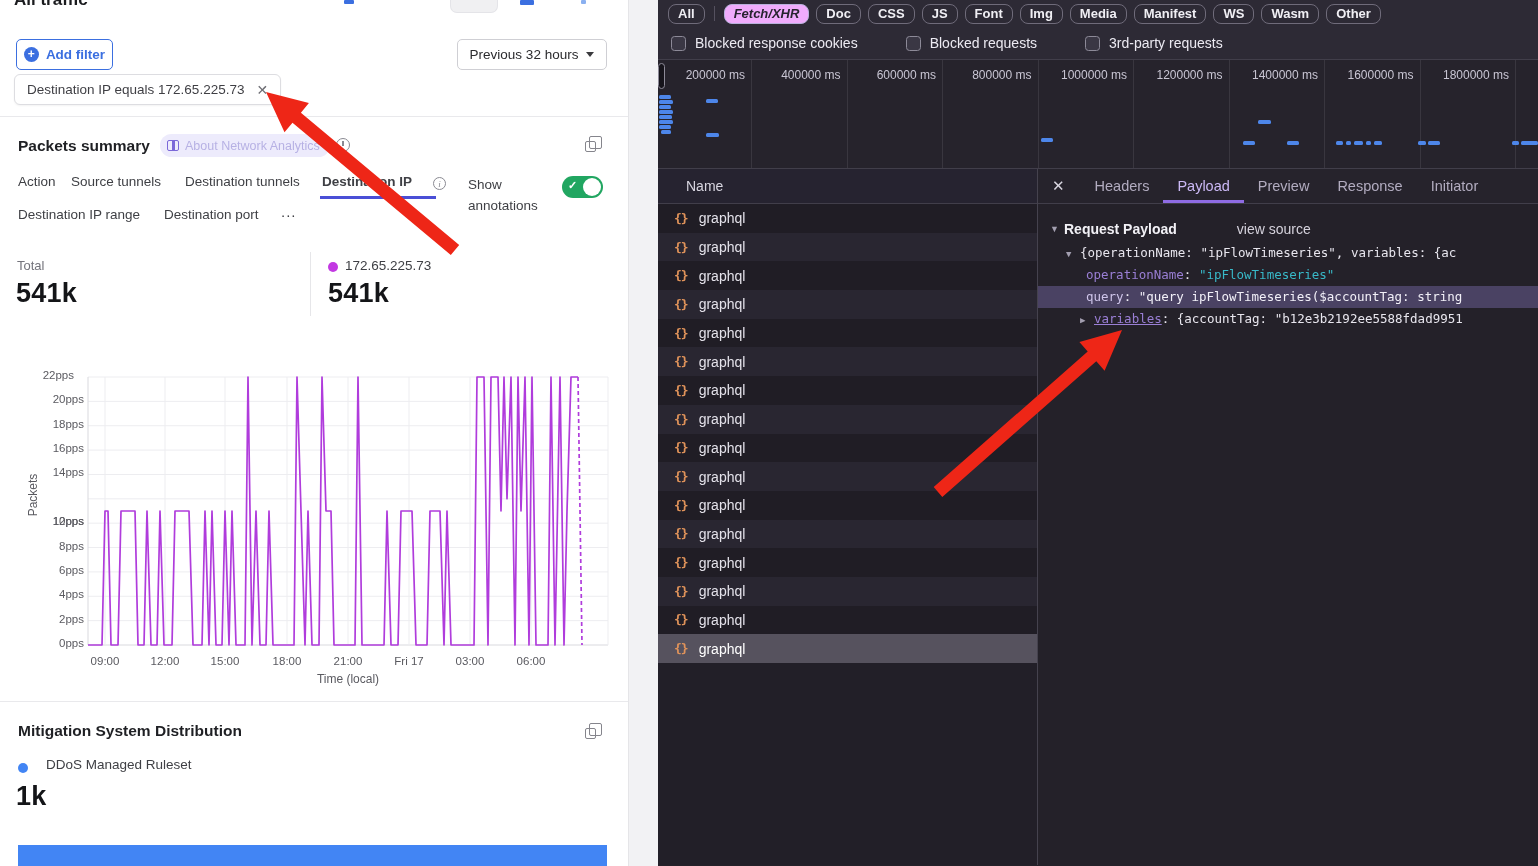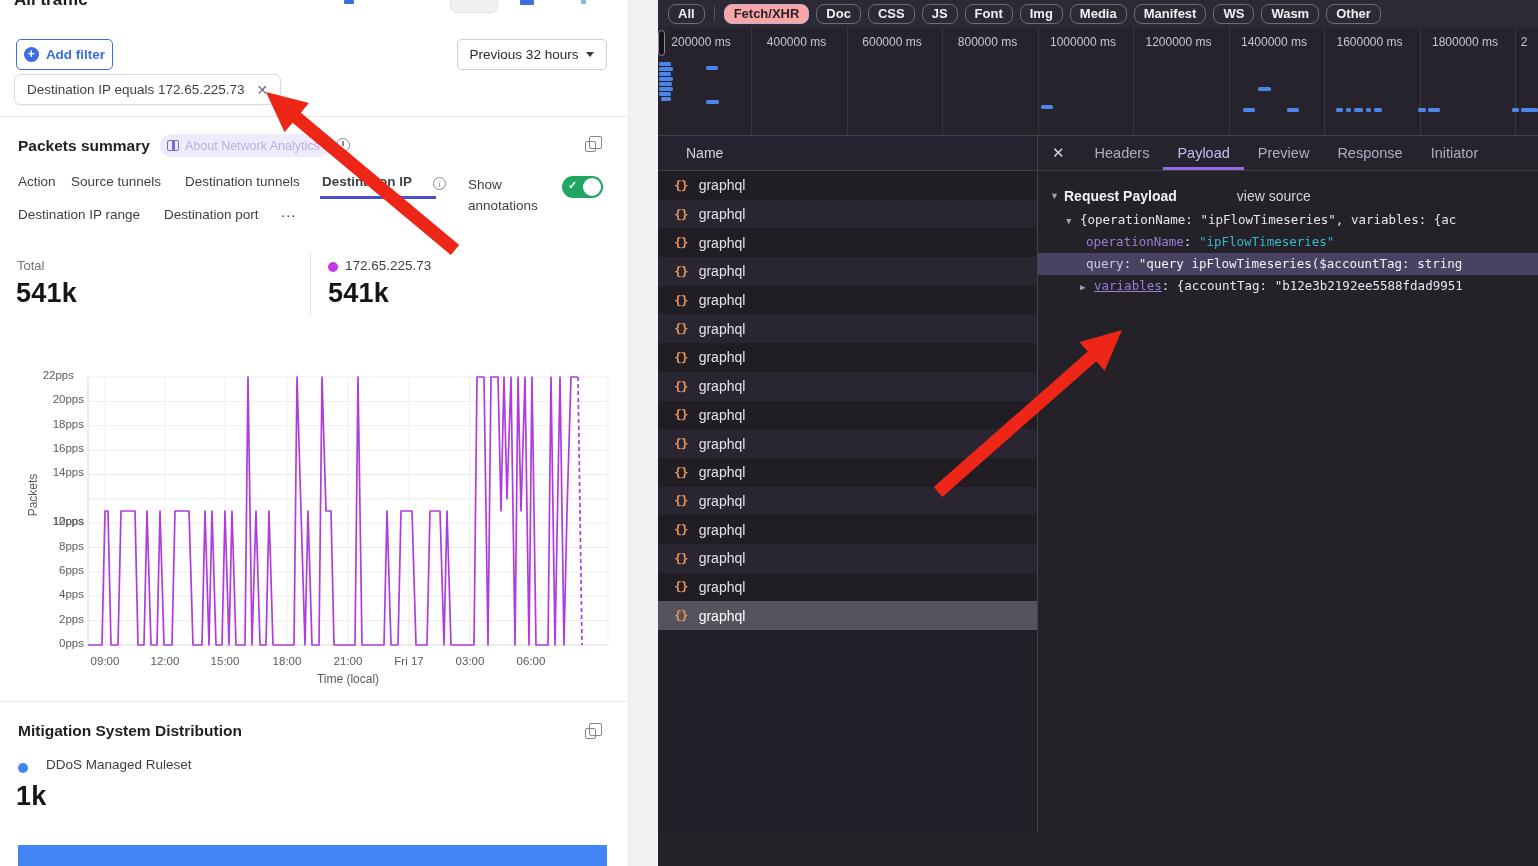--- a/index.html
+++ b/index.html
@@ -65,30 +65,30 @@
     font-size:12px; color:#5a5a60; transform:rotate(-90deg); }
 
   .mit-legend { position:absolute; left:46px; top:757px; font-size:13.5px; color:#3f4045; }
   .blue-bar { position:absolute; left:18px; top:845px; width:589px; height:21px; background:#4285f4; }
 
   
   #devtools { position:absolute; left:658px; top:0; width:880px; height:866px; background:#242129; color:#e8e7ee; }
   #dt-pills { height:27px; background:#2d2a35; display:flex; align-items:center; padding-left:10px; gap:7px; }
   .pill { border:1px solid #6f6b7a; border-radius:8px; padding:1px 9px 2px; font-size:13px; font-weight:600;
     color:#f0eff4; white-space:nowrap; cursor:pointer; }
-  .pill.sel { background:#fca5a5; border-color:#b9b0dc; color:#27242f; }
+  .pill.sel { background:#f0abfc; border-color:#b9b0dc; color:#27242f;font-style:italic; }
   .pill-sep { width:1px; height:15px; background:#55515f; margin:0 2px; }
   #dt-checks { height:33px; background:#2d2a35; border-bottom:1px solid #413e4a; display:flex; align-items:center;
     padding-left:13px; gap:48px; }
   .check-item { display:flex; align-items:center; gap:9px; font-size:14px; color:#eceaf2; cursor:pointer; }
   .checkbox { width:15px; height:15px; background:#3a3744; border:1.5px solid #8d8a98; border-radius:3.5px; }
 
   #dt-timeline { position:relative; height:109px; background:#26232c; border-bottom:1px solid #413e4a; overflow:hidden; }
   .tl-grid { position:absolute; top:0; bottom:0; width:1px; background:#39363f; }
-  .tl-lab { position:absolute; top:8px; width:88px; text-align:center; font-size:12px; color:#c9c6d4; white-space:nowrap; }
+  .tl-lab { position:absolute; top:8px; width:88px; text-align:right; font-size:12px; color:#c9c6d4; white-space:nowrap; }
   .tl-dash { position:absolute; height:3.5px; border-radius:1.5px; background:#4d86ea; }
   .tl-scroll { position:absolute; left:0; top:3px; width:7px; height:26px; border-radius:4px; background:#16141b;
     border:1px solid #8d8a98; }
 
   #dt-body { display:flex; height:696px; }
   #name-col { width:380px; background:#221f28; border-right:1px solid #45424e; }
   .col-header { height:35px; line-height:35px; padding-left:28px; font-size:14px; color:#d8d6e0;
     background:#262330; border-bottom:1px solid #413e4a; }
   .req-row { height:28.7px; display:flex; align-items:center; padding-left:16px; cursor:pointer; }
   .req-row:nth-child(odd) { background:#201d25; }
@@ -255,20 +255,34 @@
         <span class="pill">Doc</span>
         <span class="pill">CSS</span>
         <span class="pill">JS</span>
         <span class="pill">Font</span>
         <span class="pill">Img</span>
         <span class="pill">Media</span>
         <span class="pill">Manifest</span>
         <span class="pill">WS</span>
         <span class="pill">Wasm</span>
         <span class="pill">Other</span>
+      </div>
+    <div id="dt-checks">
+        <span class="check-item">
+          <span class="checkbox"></span>
+          <span>Blocked response cookies</span>
+        </span>
+        <span class="check-item">
+          <span class="checkbox"></span>
+          <span>Blocked requests</span>
+        </span>
+        <span class="check-item">
+          <span class="checkbox"></span>
+          <span>3rd-party requests</span>
+        </span>
       </div>
     <div id="dt-timeline">
       <div class="tl-scroll"></div>
     <div class="tl-grid" style="left: 93px;"></div>
         <div class="tl-lab" style="left: -1px;">200000 ms</div>
         <div class="tl-grid" style="left: 188.5px;"></div>
         <div class="tl-lab" style="left: 94.5px;">400000 ms</div>
         <div class="tl-grid" style="left: 284px;"></div>
         <div class="tl-lab" style="left: 190px;">600000 ms</div>
         <div class="tl-grid" style="left: 379.5px;"></div>

